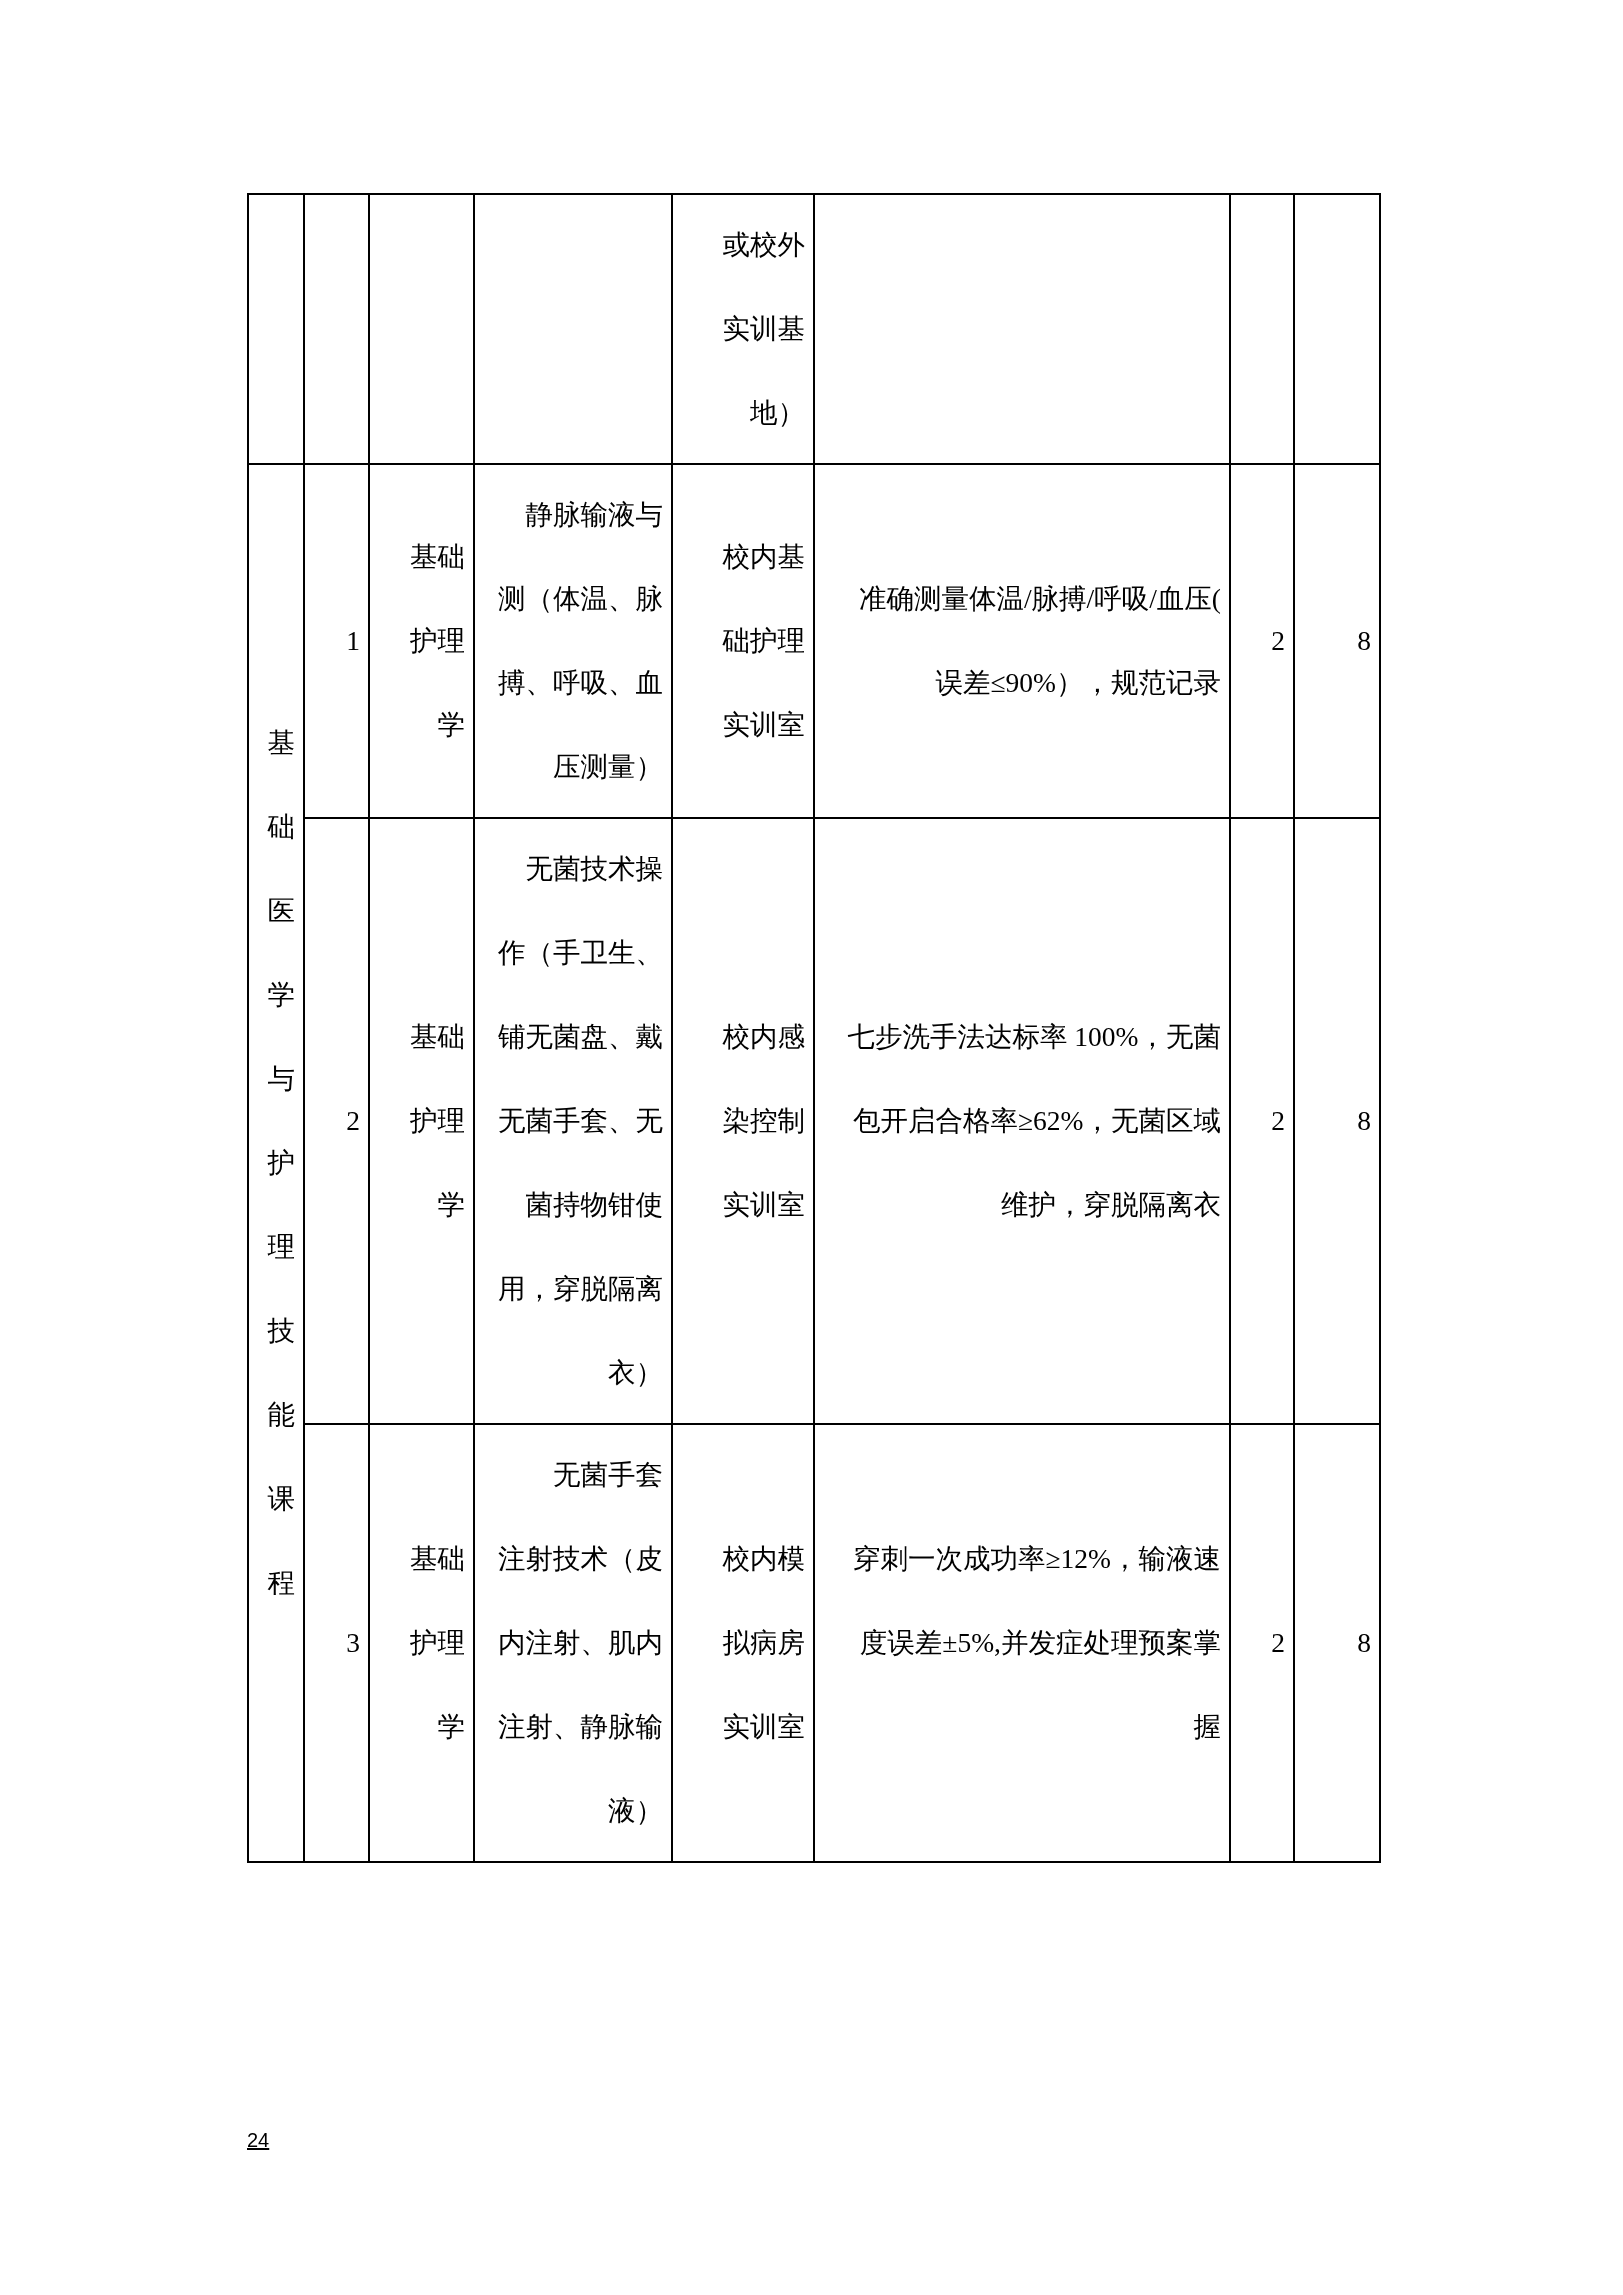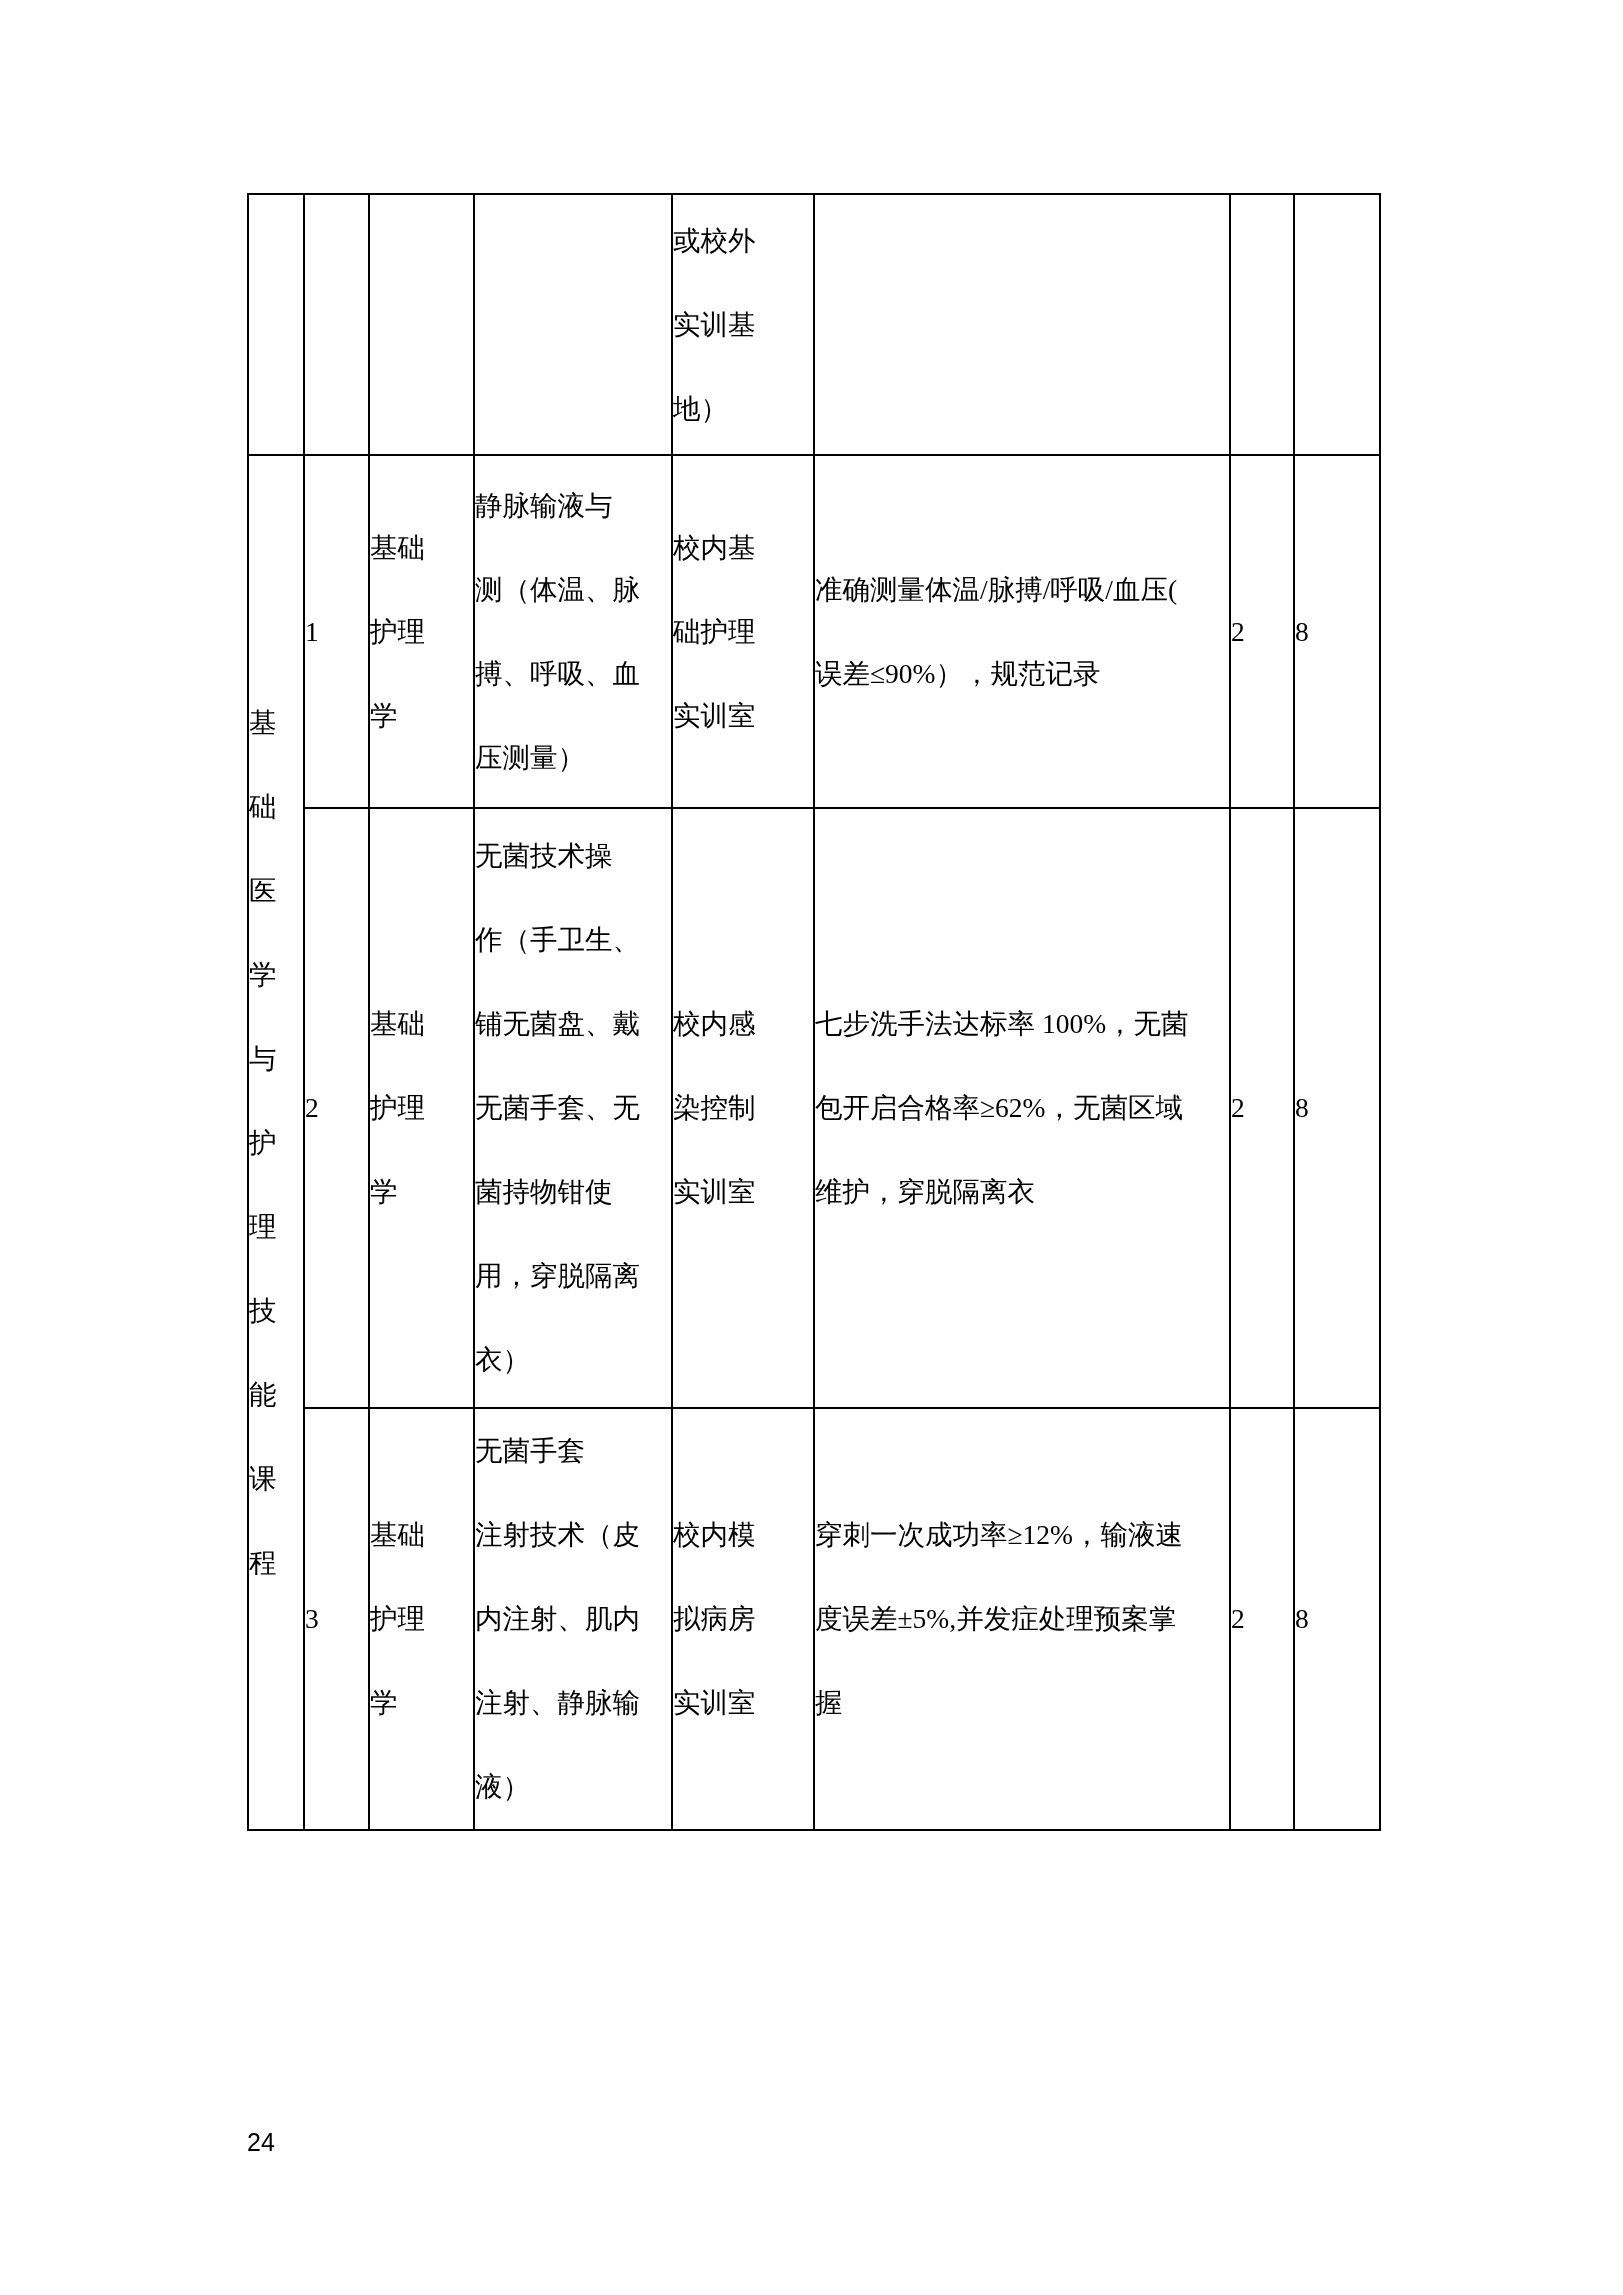--- a/index.html
+++ b/index.html
@@ -15,43 +15,44 @@
   table.grid {
     position: absolute;
     left: 247px;
     top: 193px;
     width: 1131px;
     border-collapse: collapse;
     table-layout: fixed;
   }
   table.grid td {
     border: 2.6px solid #000000;
-    padding: 0;
-    text-align: left;
+    padding: 8px;
+    text-align: right;
     vertical-align: middle;
     font-size: 27.5px;
     line-height: 84px;
     white-space: pre-line;
     overflow: hidden;
   }
   td.num {
     font-size: 35px;
     line-height: 1.2;
   }
   td.vhead {
     font-size: 27.5px;
     line-height: 88px;
   }
   .page-number {
     position: absolute;
     left: 247px;
     top: 2129px;
     font-family: "Liberation Sans", sans-serif;
-    font-size: 25px;
+    font-size: 20px;
     line-height: 1.1;
+    text-decoration: underline;
   }
 </style>
 </head>
 <body>
 
 <div class="page">
 
   <table class="grid">
     <colgroup>
       <col style="width:56px">

